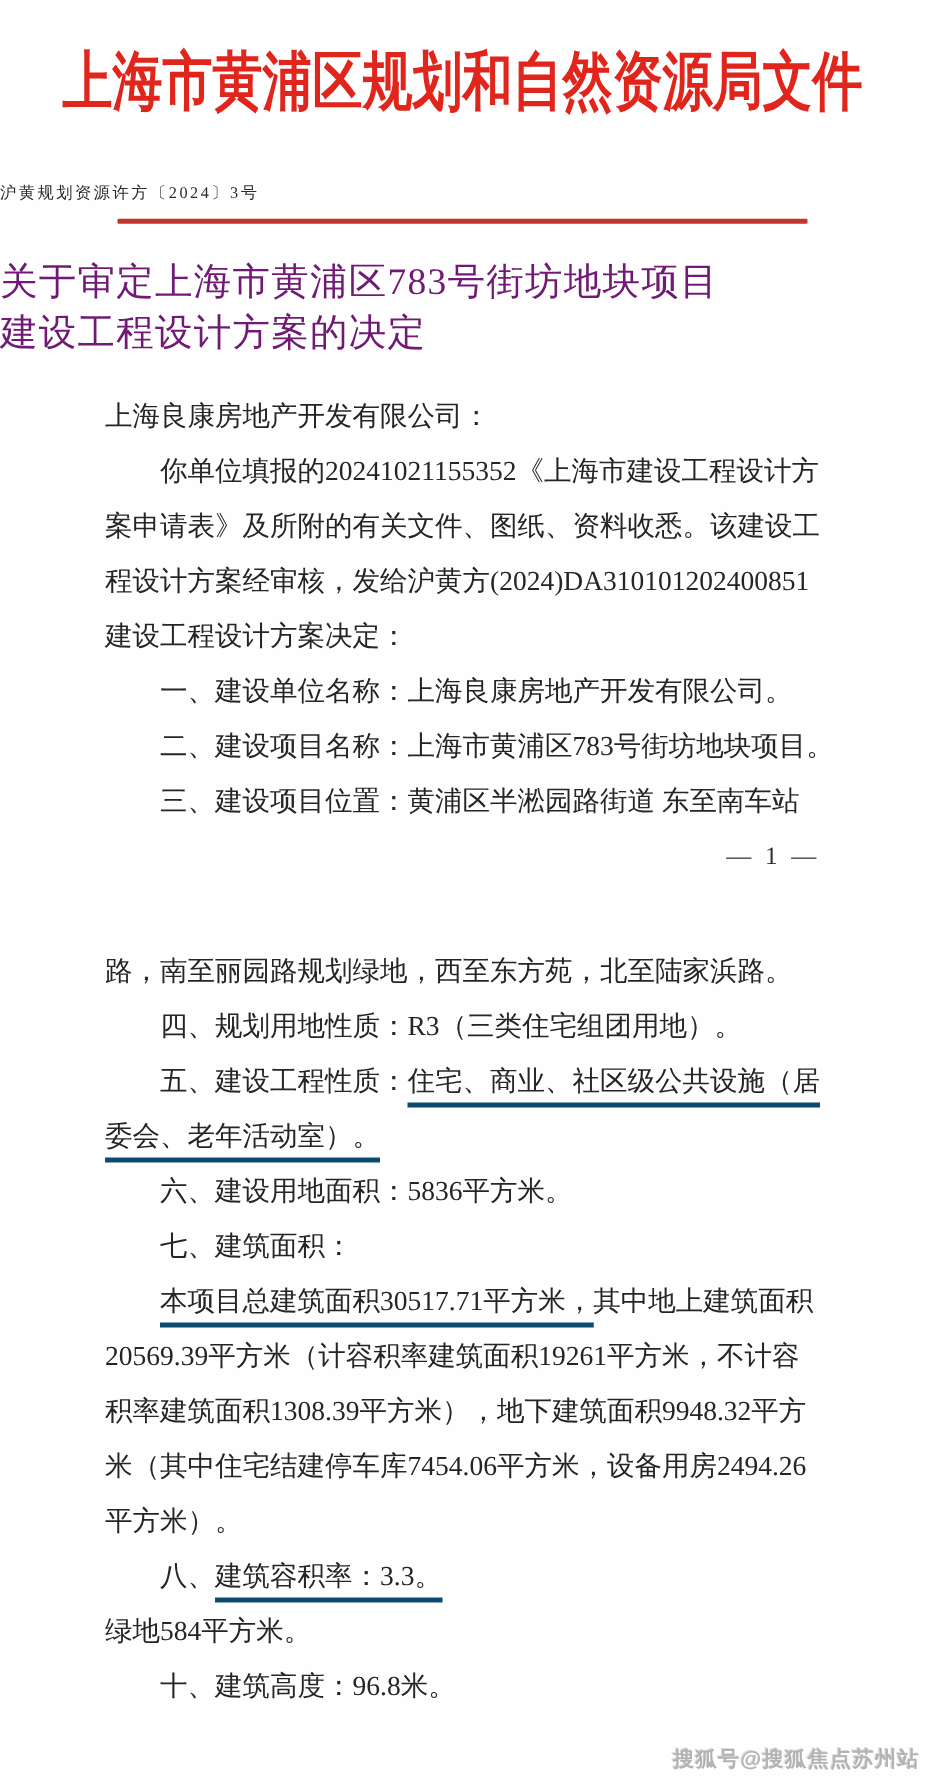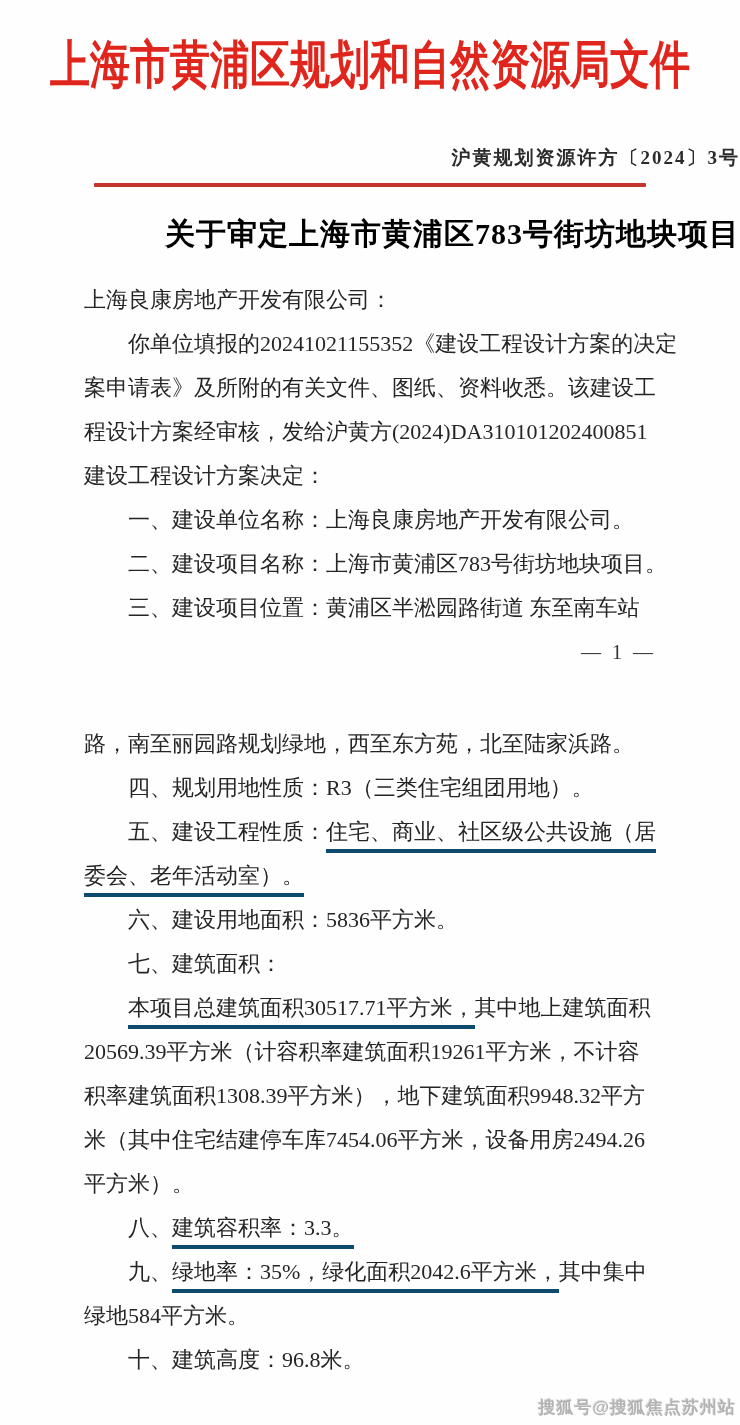--- a/index.html
+++ b/index.html
@@ -24,43 +24,43 @@
     font-weight: bold;
     color: #e0261c;
     letter-spacing: 0px;
     transform: scaleY(1.28);
     transform-origin: top center;
     white-space: nowrap;
   }
 
   .doc-number {
     margin-top: 60px;
-    text-align: right;
-    font-size: 19px;
+    text-align: left;
+    font-size: 13px;
     letter-spacing: 2px;
     color: #2b2b2b;
-    font-weight: bold;
+    font-weight: normal;
   }
 
   .red-rule {
     width: 552px;
     height: 4px;
     margin: 12px auto 0 auto;
     background: #c5342b;
     border-radius: 1px;
   }
 
   
   .doc-title {
     margin-top: 26px;
-    text-align: right;
+    text-align: left;
     font-size: 30px;
-    font-weight: bold;
+    font-weight: normal;
     line-height: 41px;
-    color: #000000;
+    color: #701a75;
     letter-spacing: 1px;
   }
 
   
   .body-block {
     margin: 24px 84px 0 84px;   
     font-size: 22px;
     color: #252525;
   }
   .tline {
@@ -107,25 +107,26 @@
 <div class="page">
 
   <div class="agency-title">上海市黄浦区规划和自然资源局文件</div>
 
   <div class="doc-number">沪黄规划资源许方〔2024〕3号</div>
 
   <div class="red-rule"></div>
 
   <div class="doc-title">
     <div>关于审定上海市黄浦区783号街坊地块项目</div>
+    <div>建设工程设计方案的决定</div>
   </div>
 
   <div class="body-block" id="page1-lines">
       <div class="tline"><span class="seg">上海良康房地产开发有限公司：</span></div>
-      <div class="tline indent"><span class="seg">你单位填报的20241021155352《建设工程设计方案的决定</span></div>
+      <div class="tline indent"><span class="seg">你单位填报的20241021155352《上海市建设工程设计方</span></div>
       <div class="tline"><span class="seg">案申请表》及所附的有关文件、图纸、资料收悉。该建设工</span></div>
       <div class="tline"><span class="seg">程设计方案经审核，发给沪黄方(2024)DA310101202400851</span></div>
       <div class="tline"><span class="seg">建设工程设计方案决定：</span></div>
       <div class="tline indent"><span class="seg">一、建设单位名称：上海良康房地产开发有限公司。</span></div>
       <div class="tline indent"><span class="seg">二、建设项目名称：上海市黄浦区783号街坊地块项目。</span></div>
       <div class="tline indent"><span class="seg">三、建设项目位置：黄浦区半淞园路街道 东至南车站</span></div>
     </div>
 
   <div class="page-number">— 1 —</div>
 
@@ -137,20 +138,19 @@
       <div class="tline indent"><span class="seg">五、建设工程性质：</span><span class="useg">住宅、商业、社区级公共设施（居</span></div>
       <div class="tline"><span class="useg">委会、老年活动室）。</span></div>
       <div class="tline indent"><span class="seg">六、建设用地面积：5836平方米。</span></div>
       <div class="tline indent"><span class="seg">七、建筑面积：</span></div>
       <div class="tline indent"><span class="useg">本项目总建筑面积30517.71平方米，</span><span class="seg">其中地上建筑面积</span></div>
       <div class="tline"><span class="seg">20569.39平方米（计容积率建筑面积19261平方米，不计容</span></div>
       <div class="tline"><span class="seg">积率建筑面积1308.39平方米），地下建筑面积9948.32平方</span></div>
       <div class="tline"><span class="seg">米（其中住宅结建停车库7454.06平方米，设备用房2494.26</span></div>
       <div class="tline"><span class="seg">平方米）。</span></div>
       <div class="tline indent"><span class="seg">八、</span><span class="useg">建筑容积率：3.3。</span></div>
-      <div class="tline indent"><span class="seg">九、</span><span class="useg">绿地率：35%，绿化面积2042.6平方米，</span><span class="seg">其中集中</span></div>
       <div class="tline"><span class="seg">绿地584平方米。</span></div>
       <div class="tline indent"><span class="seg">十、建筑高度：96.8米。</span></div>
     </div>
 
   <div class="watermark">搜狐号@搜狐焦点苏州站</div>
 
 </div>
 
 </body></html>

